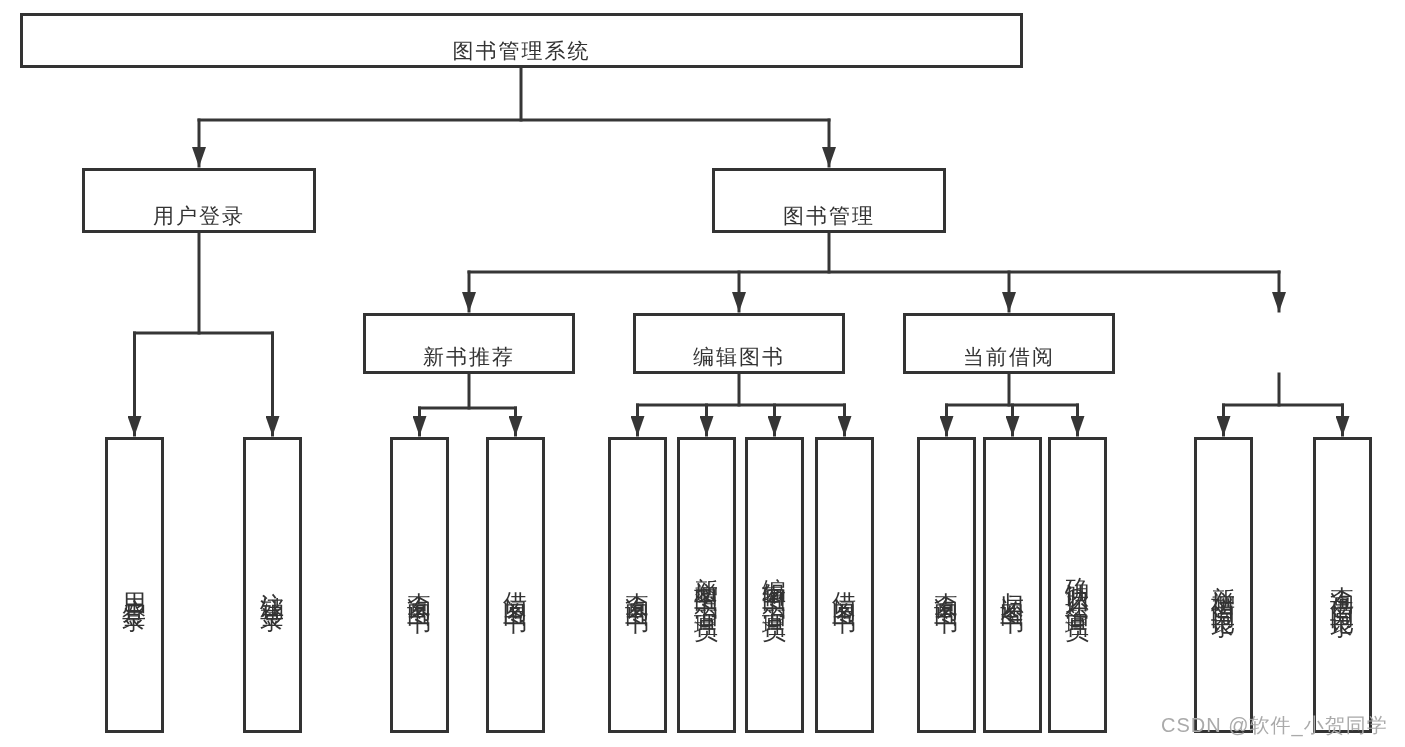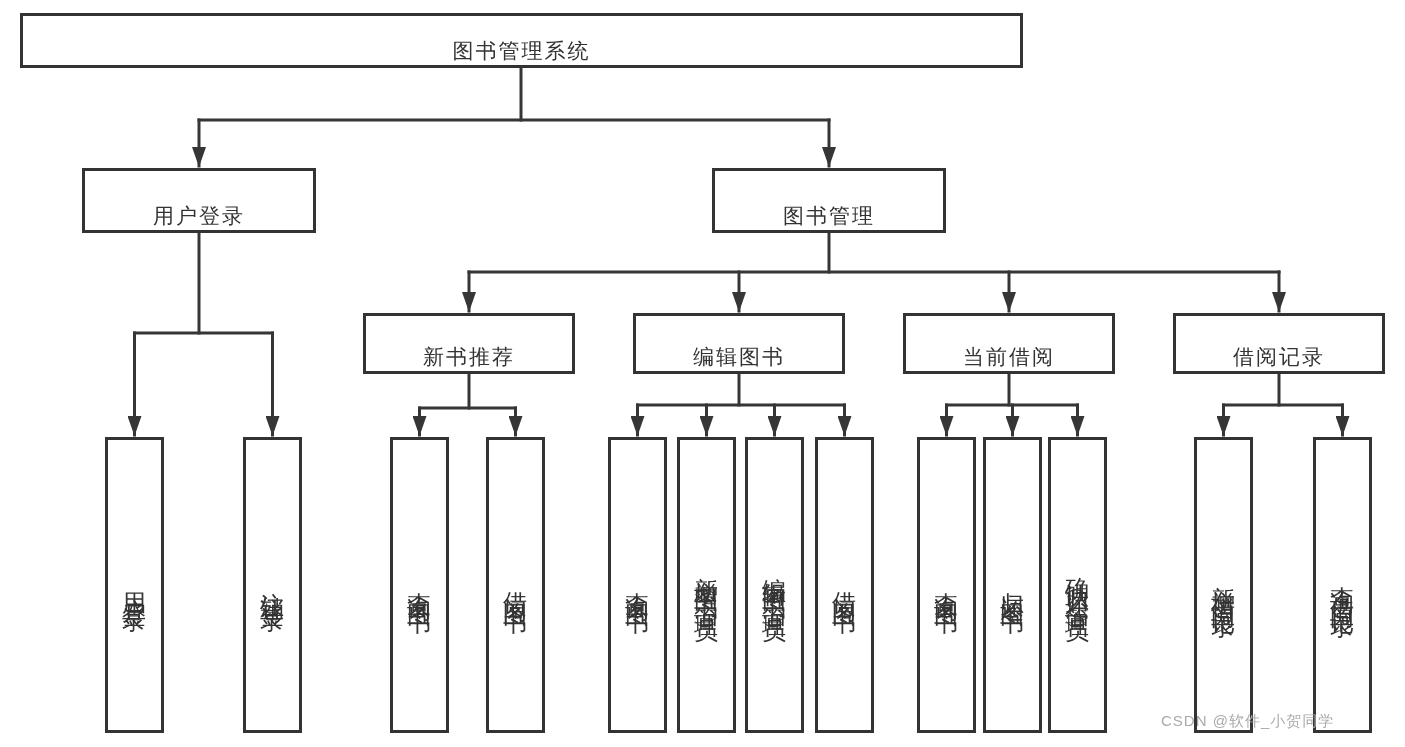--- a/index.html
+++ b/index.html
@@ -30,21 +30,21 @@
     border:3px solid #333333; top:437px; width:59px; height:296px;
     writing-mode:vertical-rl; text-orientation:mixed;
     text-align:center; line-height:53px; font-size:24px; letter-spacing:6px;
     z-index:2;
   }
   .l1{left:105px}.l2{left:243px}.l3{left:390px}.l4{left:486px}
   .l5{left:608px}.l6{left:677px}.l7{left:745px}.l8{left:815px}
   .l9{left:917px}.l10{left:983px}.l11{left:1048px}.l12{left:1194px}.l13{left:1313px}
   .watermark {
     position:absolute; left:1161px; top:712px; z-index:5;
-    font-size:15px; letter-spacing:1px; color:#aaaaaa; white-space:nowrap;
+    font-size:20px; letter-spacing:1px; color:#aaaaaa; white-space:nowrap;
   }
 </style>
 </head>
 <body>
 
 <div class="stage">
 
   <svg class="wires" width="1405" height="747">
     <defs>
       <marker id="arrow" markerUnits="userSpaceOnUse" markerWidth="20" markerHeight="14" refX="19" refY="7" orient="auto">
@@ -120,23 +120,20 @@
 
   <div class="box hbox lvl3 nbr">
     <span>新书推荐</span>
   </div>
   <div class="box hbox lvl3 bb">
     <span>编辑图书</span>
   </div>
   <div class="box hbox lvl3 cb">
     <span>当前借阅</span>
   </div>
-  <div class="box hbox lvl3 br">
-    <span>借阅记录</span>
-  </div>
 
   <div class="leaf l1">用户登录</div>
   <div class="leaf l2">注销登录</div>
 
   <div class="leaf l3">查询图书</div>
   <div class="leaf l4">借阅图书</div>
 
   <div class="leaf l5">查询图书</div>
   <div class="leaf l6">新增图书（管理员）</div>
   <div class="leaf l7">编辑图书（管理员）</div>

